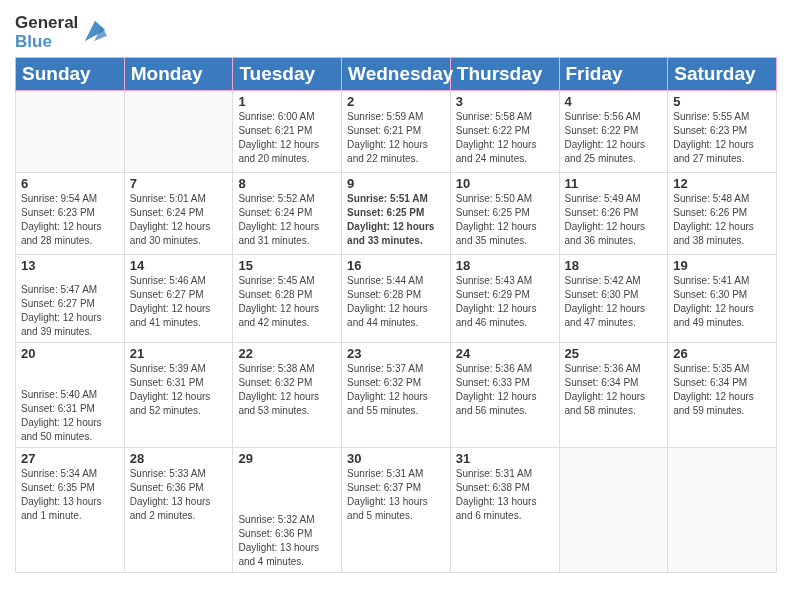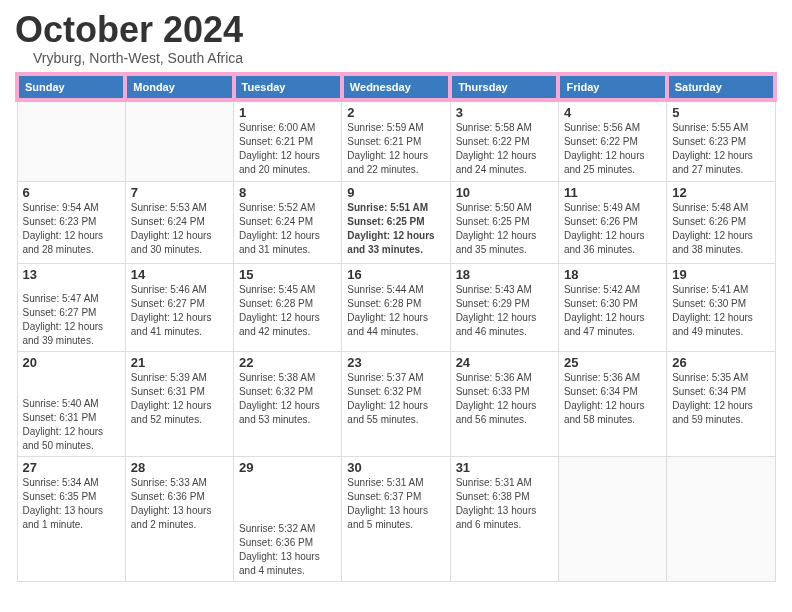--- a/index.html
+++ b/index.html
@@ -48,23 +48,23 @@
     .calendar {
       width: 100%;
       border-collapse: collapse;
       table-layout: fixed;
     }
     .calendar th {
       background-color: #3a7bbf;
       color: #fff;
       text-align: left;
       padding: 5px 6px;
-      font-size: 11px;
+      font-size: 19px;
       font-weight: bold;
-      border: 4px solid #f9a8d4;
+      border: 1px solid #f9a8d4;
     }
     .calendar td {
       border: 1px solid #ddd;
       vertical-align: top;
       padding: 3px 5px;
       font-size: 10px;
       color: #333;
       height: 82px;
       background: #fff;
     }
@@ -82,23 +82,33 @@
       font-size: 10px;
       color: #444;
       line-height: 1.4;
     }
   </style>
 </head>
 <body>
 
 <div class="page">
   <div class="header">
-    <div class="title-block">
-      <div class="month-title">October 2024</div>
-      <div class="subtitle">Vryburg, North-West, South Africa</div>
+    <div class="logo">
+      <div>
+        <div style="display:flex;align-items:center;">
+          <div>
+            <div style="font-size:17px;font-weight:bold;color:#333;line-height:1.1;">General</div>
+            <div style="font-size:17px;font-weight:bold;color:#4a90c4;line-height:1.1;">Blue</div>
+          </div>
+          <svg class="logo-icon" viewBox="0 0 30 30" xmlns="http://www.w3.org/2000/svg">
+            <polygon points="4,26 15,4 26,14" fill="#4a90c4"></polygon>
+            <polygon points="14,26 22,10 28,20" fill="#3a7bbf" opacity="0.7"></polygon>
+          </svg>
+        </div>
+      </div>
     </div>
   </div>
 
   <table class="calendar">
     <thead>
       <tr>
         <th>Sunday</th>
         <th>Monday</th>
         <th>Tuesday</th>
         <th>Wednesday</th>
@@ -150,21 +160,21 @@
         <tr>
           <td>
             <span class="day-number">6</span>
             <div class="day-info" style="white-space: pre-line;">Sunrise: 9:54 AM
 Sunset: 6:23 PM
 Daylight: 12 hours
 and 28 minutes.</div>
           </td>
           <td>
             <span class="day-number">7</span>
-            <div class="day-info" style="white-space: pre-line;">Sunrise: 5:53 AM
+            <div class="day-info" style="white-space: pre-line;">Sunrise: 5:01 AM
 Sunset: 6:24 PM
 Daylight: 12 hours
 and 30 minutes.</div>
           </td>
           <td>
             <span class="day-number">8</span>
             <div class="day-info" style="white-space: pre-line;">Sunrise: 5:52 AM
 Sunset: 6:24 PM
 Daylight: 12 hours
 and 31 minutes.</div>

